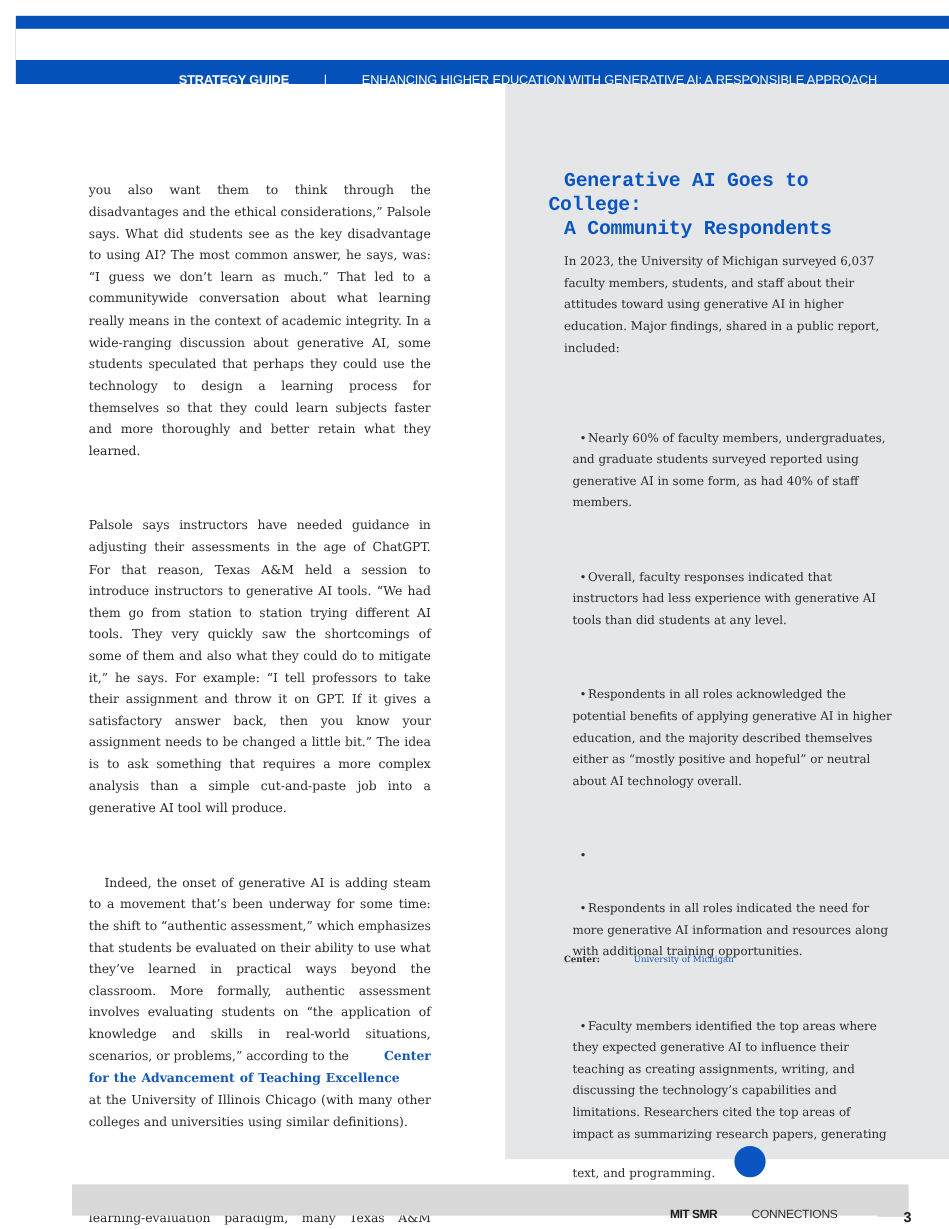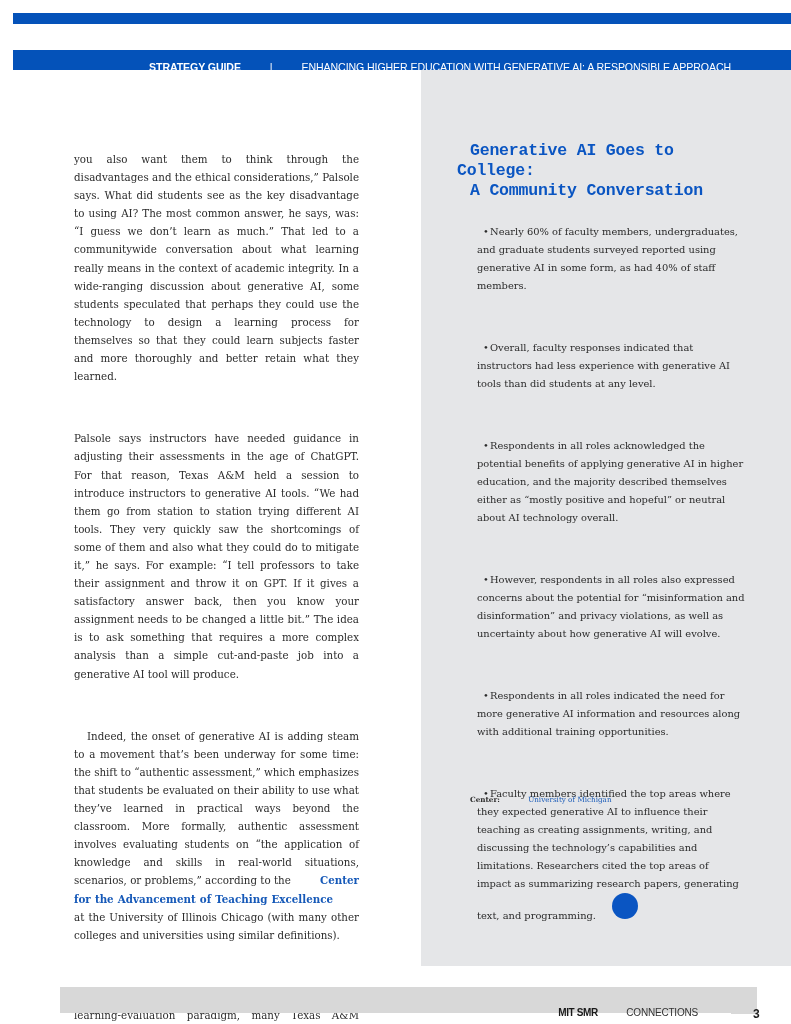--- a/index.html
+++ b/index.html
@@ -94,28 +94,29 @@
   <p>you also want them to think through the disadvantages and the ethical considerations,” Palsole says. What did students see as the key disadvantage to using AI? The most common answer, he says, was: “I guess we don’t learn as much.” That led to a communitywide conversation about what learning really means in the context of academic integrity. In a wide-ranging discussion about generative AI, some students speculated that perhaps they could use the technology to design a learning process for themselves so that they could learn subjects faster and more thoroughly and better retain what they learned.</p>
   <p>Palsole says instructors have needed guidance in adjusting their assessments in the age of ChatGPT. For that reason, Texas A&amp;M held a session to introduce instructors to generative AI tools. “We had them go from station to station trying different AI tools. They very quickly saw the shortcomings of some of them and also what they could do to mitigate it,” he says. For example: “I tell professors to take their assignment and throw it on GPT. If it gives a satis­factory answer back, then you know your assignment needs to be changed a little bit.” The idea is to ask something that requires a more complex analysis than a simple cut-and-paste job into a generative AI tool will produce.</p>
   <p><span>Indeed, the onset of generative AI is adding steam to a movement that’s been underway for some time: the shift to “authentic assessment,” which emphasizes that students be evaluated on their ability to use what they’ve learned in practical ways beyond the classroom. More formally, authentic assessment involves evaluating students on “the application of knowledge and skills in real-world situations, scenarios, or problems,” according to the </span><span class="link">Center for the Advancement of Teaching Excellence</span><span> at the University of Illinois Chicago (with many other colleges and universities using similar definitions).</span></p>
   <p>Even before generative AI began disrupting the learning-evaluation paradigm, many Texas A&amp;M instructors were already shifting to the approach. “Using some form of application exercise — that is, authentic assessment — has become paramount given that rote infor­mation can easily be generated using AI tools,” Palsole says. In fields such as software engineering, some instructors also ask students to describe how they will approach a problem before beginning work on the solution, another nuance that lends to better assessment.</p>
   <h3>Ensuring Better Outcomes for Students and Instructors</h3>
 </div>
 
 <div class="sidebar">
   <h2>
     <span>Generative AI Goes to College:</span><br>
-    <span>A Community Conversation</span>
+    <span>A Community Respondents</span>
   </h2>
   <div class="body">
+    <p class="intro">In 2023, the University of Michigan surveyed 6,037 faculty members, students, and staff about their attitudes toward using generative AI in higher education. Major findings, shared in a public report, included:</p>
     <ul>
       <li><span class="bullet">•</span><span>Nearly 60% of faculty members, undergraduates, and graduate students surveyed reported using generative AI in some form, as had 40% of staff members.</span></li>
       <li><span class="bullet">•</span><span>Overall, faculty responses indicated that instructors had less experience with generative AI tools than did students at any level.</span></li>
       <li><span class="bullet">•</span><span>Respondents in all roles acknowledged the potential benefits of applying generative AI in higher education, and the majority described themselves either as “mostly positive and hopeful” or neutral about AI technology overall.</span></li>
-      <li><span class="bullet">•</span><span>However, respondents in all roles also expressed concerns about the potential for “misinformation and disinformation” and privacy violations, as well as uncertainty about how generative AI will evolve.</span></li>
+      <li><span class="bullet">•</span></li>
       <li><span class="bullet">•</span><span>Respondents in all roles indicated the need for more generative AI information and resources along with additional training opportunities.</span></li>
       <li><span class="bullet">•</span><span>Faculty members identified the top areas where they expected generative AI to influence their teaching as creating assignments, writing, and discussing the technology’s capabilities and limitations. Researchers cited the top areas of impact as summarizing research papers, generating text, and programming.</span><span class="end-dot"></span></li>
     </ul>
   </div>
   <div class="source">
     <b>Center:</b>
     <span class="src-link">University of Michigan</span>
   </div>
 </div>
 

